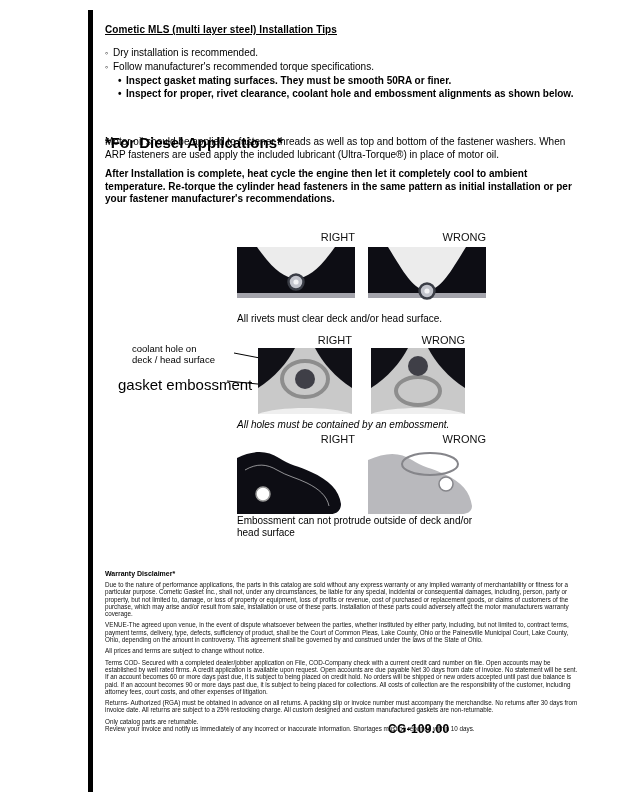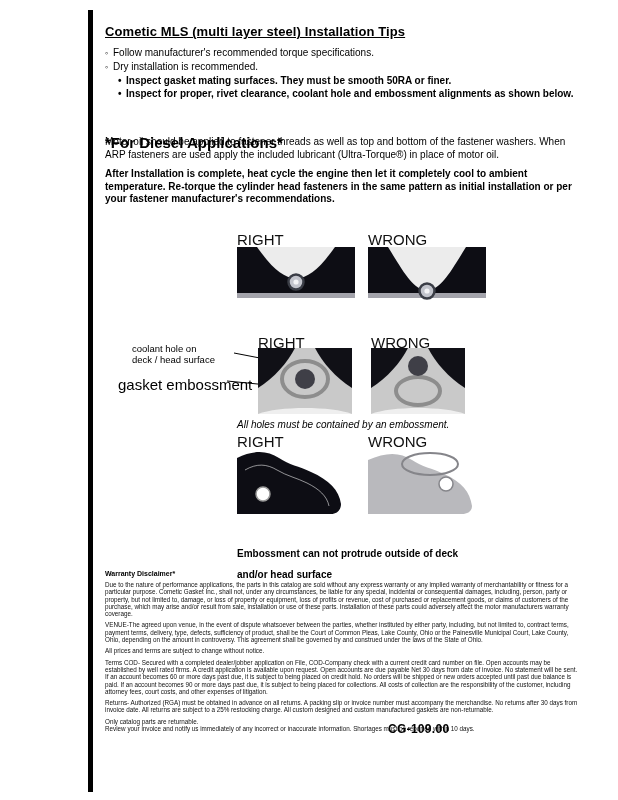--- a/index.html
+++ b/index.html
@@ -8,57 +8,57 @@
     width:618px; height:800px;
     font-family:"Liberation Sans", sans-serif;
     color:#000;
   }
   .page { position:relative; width:618px; height:800px; background:#fff; overflow:hidden; }
 
   .left-rule { position:absolute; left:88px; top:10px; width:5px; height:782px; background:#000; }
 
   .title {
     position:absolute; left:105px; top:24px;
-    font-size:13px; font-weight:bold; text-decoration:underline;
+    font-size:10px; font-weight:bold; text-decoration:underline;
     letter-spacing:0.1px;
   }
 
   .bullets { position:absolute; left:105px; top:46px; width:486px; font-size:10px; }
   .bullet { line-height:13px; }
   .bullet.lvl1::before { content:"◦"; display:inline-block; width:8px; font-size:9px; }
   .bullet.lvl2 { padding-left:13px;font-weight:bold; }
   .bullet.lvl2::before { content:"•"; display:inline-block; width:8px; }
 
   .diesel-heading { position:absolute; left:105px; top:118px; font-size:15px; font-weight:bold;margin-top:16px; }
   .body-para { position:absolute; left:105px; width:480px; font-size:10px; line-height:12.5px; }
   .p1 { top:136px; }
   .p2 { top:168px;font-weight:bold; }
   .p3 { top:208px; }
 
-  .dg-hdr { position:absolute; width:118px; text-align:left; font-size:15px; color:#101010; }
+  .dg-hdr { position:absolute; width:118px; text-align:right; font-size:11px; color:#101010; }
   .dg-hdr.narrow { width:94px; }
   .pos-r1-right { left:237px; top:231px; }
   .pos-r1-wrong { left:368px; top:231px; }
   .pos-r2-right { left:258px; top:334px; }
   .pos-r2-wrong { left:371px; top:334px; }
   .pos-r3-right { left:237px; top:433px; }
   .pos-r3-wrong { left:368px; top:433px; }
 
   .dg-img { position:absolute; line-height:0; }
   .img-r1-right { left:237px; top:247px; }
   .img-r1-wrong { left:368px; top:247px; }
   .img-r2-right { left:258px; top:348px; }
   .img-r2-wrong { left:371px; top:348px; }
   .img-r3-right { left:237px; top:448px; }
   .img-r3-wrong { left:368px; top:448px; }
 
   .dg-caption { position:absolute; left:237px; font-size:10px; }
   .cap1 { top:313px; }
   .cap2 { top:419px;font-style:italic; }
-  .cap3 { top:543px; width:250px; line-height:21px;font-weight:bold; }
+  .cap3 { top:515px; width:250px; line-height:12px; }
 
   .lbl-coolant { position:absolute; left:132px; top:343px; font-size:9.5px; line-height:11px; }
   .lbl-emboss  { position:absolute; left:118px; top:376px; font-size:15px; }
 
   .pointer-overlay { position:absolute; left:0; top:0; width:618px; height:800px; pointer-events:none; }
 
   .warranty { position:absolute; left:105px; top:570px; width:473px; }
   .warranty-heading { font-size:7px; font-weight:bold; margin-bottom:4px; }
   .wpara { font-size:6.3px; line-height:7.3px; margin-bottom:4px; color:#111; }
   .wpara.tight { margin-bottom:0; }
@@ -68,22 +68,22 @@
 </head>
 <body>
 
 <div class="page">
 
   <div class="left-rule"></div>
 
   <h1 class="title">Cometic MLS (multi layer steel) Installation Tips</h1>
 
   <div class="bullets">
+    <div class="bullet lvl1"><span>Dry installation is recommended.</span></div>
     <div class="bullet lvl1"><span>Follow manufacturer's recommended torque specifications.</span></div>
-    <div class="bullet lvl1"><span>Dry installation is recommended.</span></div>
     <div class="bullet lvl2"><span>Inspect gasket mating surfaces.  They must be smooth 50RA or finer.</span></div>
     <div class="bullet lvl2"><span>Inspect for proper, rivet clearance, coolant hole and embossment alignments as shown below.</span></div>
   </div>
 
   <div class="diesel-heading">*For Diesel Applications*</div>
   <p class="body-para p1">Motor oil should be applied to fastener threads as well as top and bottom of the fastener washers. When ARP fasteners are used apply the included lubricant (Ultra-Torque®) in place of motor oil.</p>
   <p class="body-para p2">After Installation is complete, heat cycle the engine then let it completely cool to ambient temperature. Re-torque the cylinder head fasteners in the same pattern as initial installation or per your fastener manufacturer's recommendations.</p>
 
   <div class="dg-hdr pos-r1-right">RIGHT</div>
   <div class="dg-hdr pos-r1-wrong">WRONG</div>
@@ -101,20 +101,21 @@
   <div class="dg-img img-r1-wrong">
     <svg viewBox="0 0 118 62" width="118" height="62">
       <rect width="118" height="62" fill="#ffffff"></rect>
       <rect width="118" height="46" fill="#0d0d14"></rect>
       <rect x="0" y="46" width="118" height="5" fill="#a3a3ab"></rect>
       <path d="M20,0 C36,26 45,42 59,44 C73,42 82,26 98,0 Z" fill="#ececec"></path>
       <circle cx="59" cy="44" r="7.5" fill="#c2c4cc" stroke="#3a3d46" stroke-width="2.5"></circle>
       <circle cx="59" cy="44" r="2.6" fill="#f4f4f6"></circle>
     </svg>
   </div>
+  <div class="dg-caption cap1">All rivets must clear deck and/or head surface.</div>
 
   <div class="dg-hdr narrow pos-r2-right">RIGHT</div>
   <div class="dg-hdr narrow pos-r2-wrong">WRONG</div>
 
   <div class="lbl-coolant">
     <div>coolant hole on</div>
     <div>deck / head surface</div>
   </div>
   <div class="lbl-emboss">gasket embossment</div>
 

